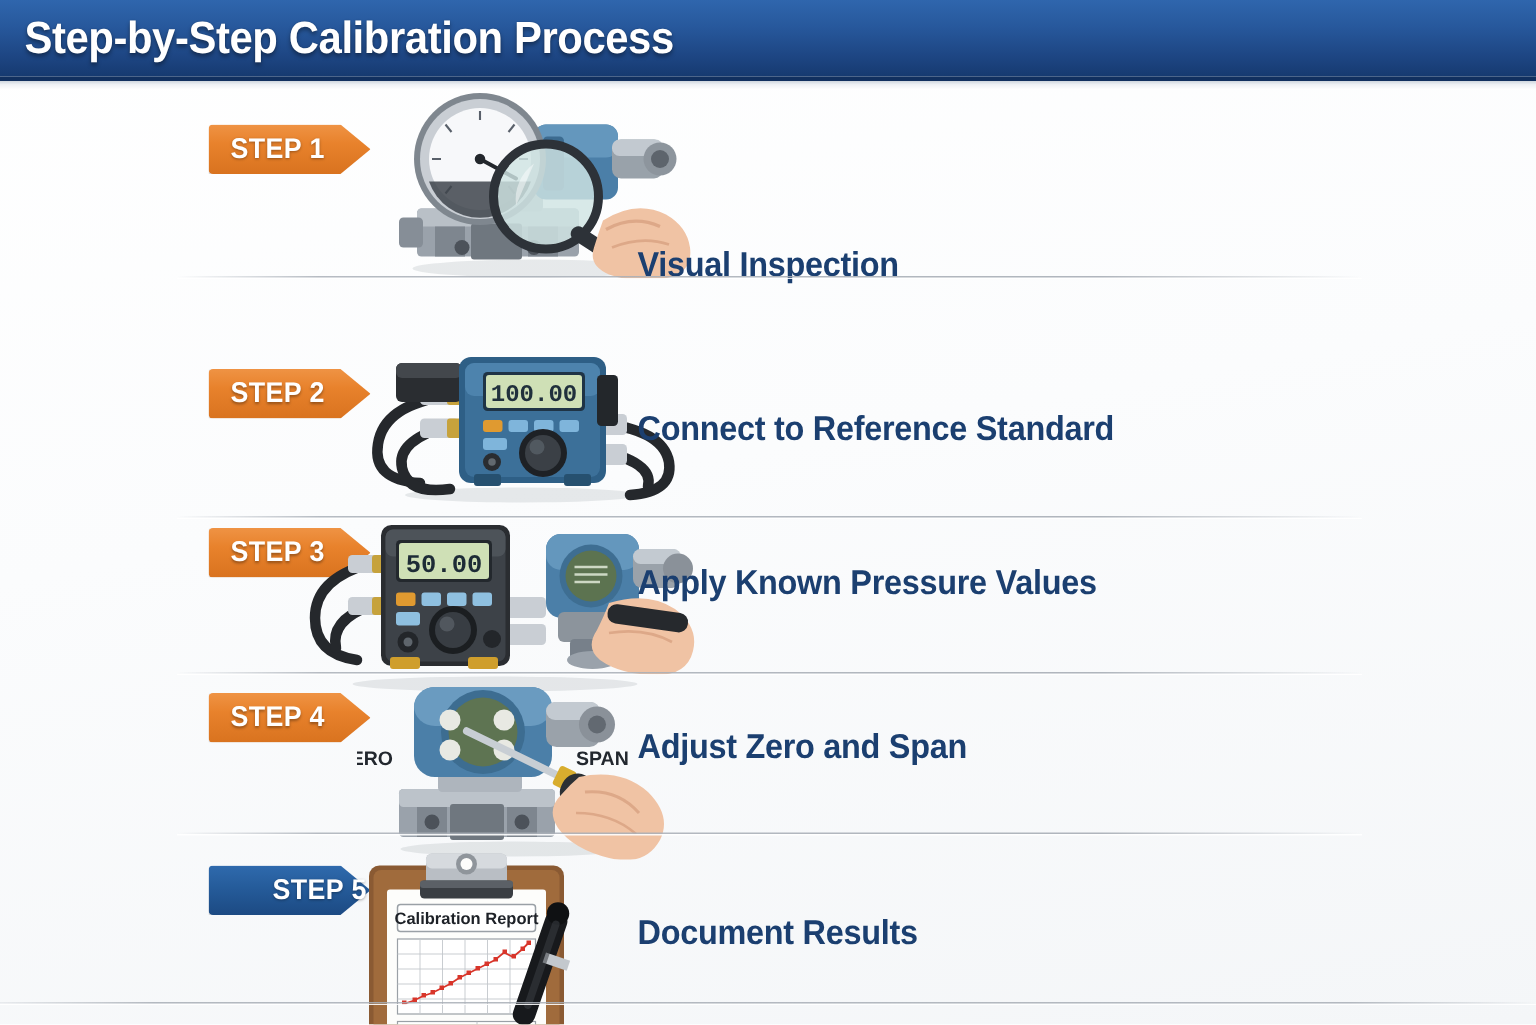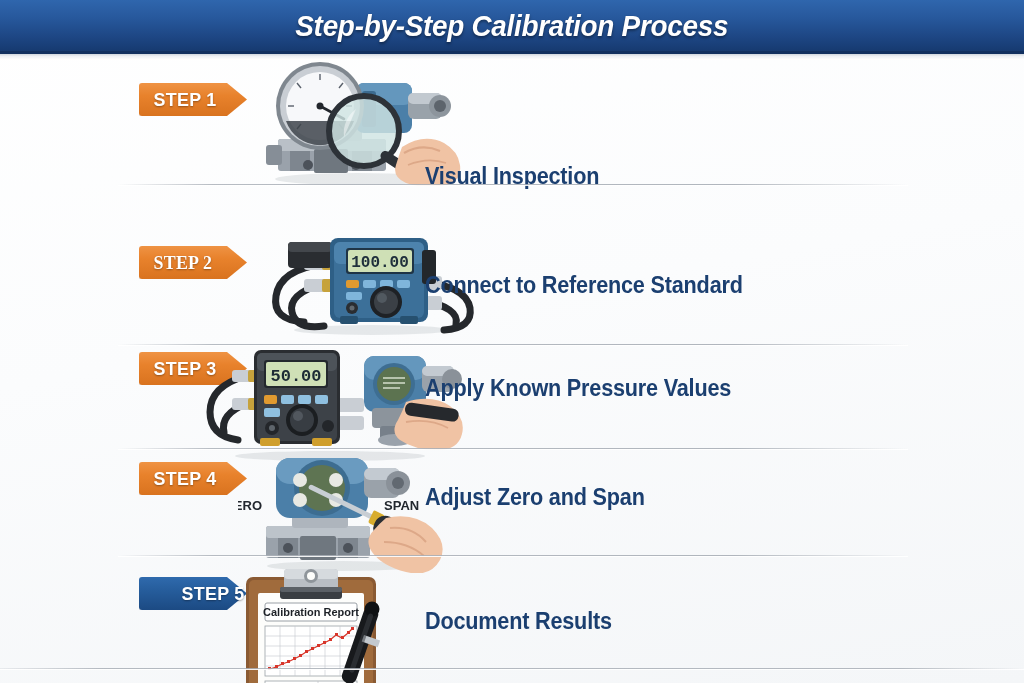--- a/index.html
+++ b/index.html
@@ -14,21 +14,21 @@
     width: 1024px; height: 683px;
     background: linear-gradient(170deg, #ffffff 0%, #fbfcfd 45%, #f4f6f8 100%);
     overflow: hidden;
   }
 
   
   #header {
     position: absolute; left: 0; top: 0; width: 1024px; height: 54px;
     background: linear-gradient(180deg, #2f66ad 0%, #27589c 35%, #1d4582 75%, #163a70 100%);
     border-bottom: 3px solid #11305f;
-    display: flex; align-items: center; justify-content: center; font-style: italic;
+    display: flex; align-items: center; 
   }
   #header-title {
     color: #ffffff;
     font-size: 30px;
     font-weight: bold;
     letter-spacing: -0.3px;
     transform: scaleX(0.93);
     text-shadow: 0 2px 3px rgba(0,0,0,0.38), 0 0 1px rgba(0,0,0,0.3);
     white-space: nowrap;
   }
@@ -175,26 +175,26 @@
             <path d="M156 104 q20 -8 38 -2" stroke="#dda888" stroke-width="1.8" fill="none"></path>
           </g>
         </svg>
       </div>
 
       <div class="step-title" style="left:425px; top:99px;">Visual Inspection</div>
       <div class="row-divider" style="top:120px;"></div>
     </div>
 
     <div class="step-row" style="top:124px; height:112px;">
-      <div class="badge badge-orange" style="left:139px; top:62px;font-family:Liberation Serif, serif;">
+      <div class="badge badge-orange" style="left:139px; top:62px;">
         <div class="badge-shape"></div>
         <div class="badge-label">STEP 2</div>
       </div>
 
-      <div class="illus" style="left:264px; top:42px;">
+      <div class="illus" style="left:240px; top:42px;">
         <svg width="215" height="112" viewBox="0 0 215 112">
           <ellipse class="shadow-ellipse" cx="108" cy="104" rx="78" ry="5"></ellipse>
 
           <g fill="none" stroke="#25282c" stroke-width="7" stroke-linecap="round">
             <path d="M58 38 q-42 6 -46 32 q-4 24 28 26"></path>
             <path d="M58 58 q-34 10 -30 28 q4 18 32 14"></path>
             <path d="M158 56 q44 4 48 26 q3 20 -26 22"></path>
             <path d="M158 74 q38 8 34 24"></path>
           </g>
 

